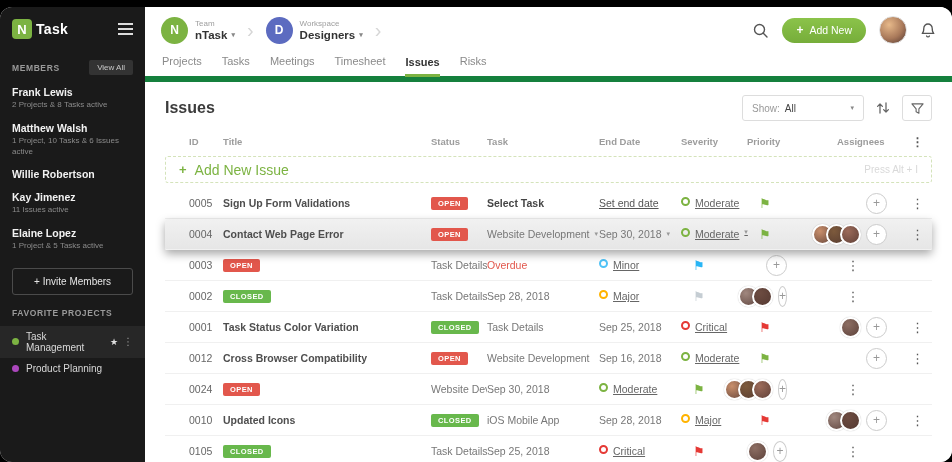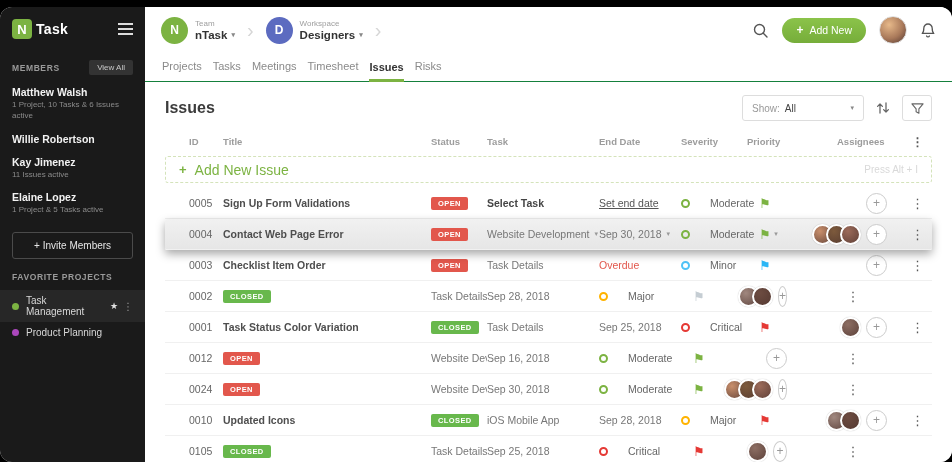--- a/index.html
+++ b/index.html
@@ -40,21 +40,21 @@
   .sel-label { font-size:8px; color:#9e9e9e; }
   .sel-name { font-size:11.5px; font-weight:bold; color:#333; display:flex; align-items:center; gap:4px; }
   .caret { font-size:7px; color:#888; }
   .crumb-chev { color:#d6d6d6; font-size:20px; margin:0 12px; font-weight:normal; }
   .topbar-right { margin-left:auto; display:flex; align-items:center; gap:13px; }
   .icon-btn { display:flex; align-items:center; justify-content:center; cursor:pointer; }
   .add-new-btn { background:linear-gradient(180deg,#8bc34a,#76ad3a); color:#fff; border:none; border-radius:14px; padding:6px 14px 7px; font-size:10.5px; display:flex; align-items:center; gap:6px; cursor:pointer; font-family:inherit; }
   .add-new-btn .plus { font-size:12px; font-weight:bold; line-height:1; }
   .user-avatar { width:28px; height:28px; border-radius:50%; background:radial-gradient(circle at 35% 30%, #e7b98a 0%, #a9795a 55%, #4e342e 100%); border:1px solid #e0e0e0; cursor:pointer; }
 
-  .tabs { display:flex; gap:11px; padding:0 17px; border-bottom:1px solid #15803d; height:29px; align-items:flex-end; }
+  .tabs { display:flex; gap:20px; padding:0 17px; border-bottom:6px solid #15803d; height:29px; align-items:flex-end; }
   .tab { font-size:11px; color:#8a8a8a; padding-bottom:9px; cursor:pointer; }
   .tab.active { color:#333; font-weight:bold; border-bottom:3px solid #7cb342; padding-bottom:6px; margin-bottom:-1px; }
 
   .content { flex:1; padding:11px 20px 0; overflow:hidden; }
   .content-head { display:flex; align-items:center; margin-bottom:6px; height:30px; }
   .page-title { font-size:16px; font-weight:bold; color:#3c3c3c; }
   .head-controls { margin-left:auto; display:flex; align-items:center; gap:11px;padding-left:17px; }
   .show-select { border:1px solid #ddd; border-radius:3px; height:26px; display:flex; align-items:center; gap:5px; padding:0 9px; width:122px; font-size:10px; cursor:pointer; background:#fff; }
   .show-label { color:#999; }
   .show-value { color:#444; }
@@ -76,21 +76,21 @@
   .row.highlighted { background:linear-gradient(180deg,#f1f1f1,#e6e6e6); box-shadow:0 4px 10px rgba(0,0,0,.35); border-radius:2px; position:relative; z-index:2; border-bottom-color:transparent; }
   .cell-id { color:#666; }
   .cell-title { color:#4e4e4e; font-weight:bold; white-space:nowrap; overflow:hidden; }
   .badge { display:inline-block; color:#fff; font-size:7.5px; font-weight:bold; letter-spacing:.4px; padding:3px 7px; border-radius:2px; line-height:1; }
   .cell-task { color:#777; display:flex; align-items:center; gap:5px; white-space:nowrap; overflow:hidden; }
   .cell-task .placeholder { color:#444; font-weight:bold; }
   .cell-date { color:#777; display:flex; align-items:center; gap:5px; white-space:nowrap; }
   .cell-date .placeholder { color:#555; text-decoration:underline; }
   .cell-date .overdue { color:#e2574c; }
   .mini-caret { font-size:7px; color:#999; }
-  .cell-severity { display:flex; align-items:center; gap:20px; color:#666; }
+  .cell-severity { display:flex; align-items:flex-start; gap:5px; color:#666;text-decoration:underline; }
   .sev-dot { width:9px; height:9px; border-radius:50%; border:2.5px solid #999; flex-shrink:0; }
   .cell-priority { padding-left:12px; }
   .flag { font-size:13px; line-height:1; }
   .cell-assignees { display:flex; align-items:center; justify-content:flex-end; padding-right:16px; }
   .avatars { display:flex; }
   .avatar { width:21px; height:21px; border-radius:50%; border:2px solid #fff; margin-left:-7px; box-shadow:0 0 1px rgba(0,0,0,.4); }
   .avatar:first-child { margin-left:0; }
   .plus-btn { width:21px; height:21px; border-radius:50%; border:1px solid #ccc; background:#fff; color:#999; font-size:12px; line-height:1; display:flex; align-items:center; justify-content:center; margin-left:5px; cursor:pointer; font-family:inherit; }
   .cell-menu { text-align:center; color:#555; font-size:13px; cursor:pointer; }
 </style>
@@ -110,20 +110,24 @@
           <i></i>
           <i></i>
         </span>
     </div>
 
     <div class="side-section-head">
       <span class="side-label">MEMBERS</span>
       <button class="chip">View All</button>
     </div>
     <div class="members-list">
+  <div class="member">
+    <div class="member-name">Frank Lewis</div>
+    <div class="member-detail">2 Projects &amp; 8 Tasks active</div>
+  </div>
 
   <div class="member">
     <div class="member-name">Matthew Walsh</div>
     <div class="member-detail">1 Project, 10 Tasks &amp; 6 Issues active</div>
   </div>
 
   <div class="member">
     <div class="member-name">Willie Robertson</div>
 
   </div>
@@ -312,21 +316,20 @@
                 <span class="avatar" style="background: radial-gradient(circle at 35% 30%, rgb(125, 90, 60) 0%, rgb(78, 52, 46) 130%);"></span>
                 <span class="avatar" style="background: radial-gradient(circle at 35% 30%, rgb(156, 107, 90) 0%, rgb(78, 52, 46) 130%);"></span>
               </span>
               <button class="plus-btn">+</button>
             </span>
     <span class="cell-menu">⋮</span>
   </div>
 
   <div class="row">
     <span class="cell-id">0003</span>
-    <span class="cell-title">Checklist Item Order</span>
     <span class="cell-status"><span class="badge" style="background: rgb(226, 87, 76);">OPEN</span></span>
     <span class="cell-task">
               <span>Task Details</span>
             </span>
     <span class="cell-date">
               <span class="overdue">Overdue</span>
             </span>
     <span class="cell-severity">
               <i class="sev-dot" style="border-color: rgb(79, 195, 247);"></i>
               <span>Minor</span>
@@ -382,20 +385,21 @@
               <span class="avatars">
                 <span class="avatar" style="background: radial-gradient(circle at 35% 30%, rgb(141, 110, 99) 0%, rgb(78, 52, 46) 130%);"></span>
               </span>
               <button class="plus-btn">+</button>
             </span>
     <span class="cell-menu">⋮</span>
   </div>
 
   <div class="row">
     <span class="cell-id">0012</span>
+    <span class="cell-title">Cross Browser Compatibility</span>
     <span class="cell-status"><span class="badge" style="background: rgb(226, 87, 76);">OPEN</span></span>
     <span class="cell-task">
               <span>Website Development</span>
             </span>
     <span class="cell-date">
               <span>Sep 16, 2018</span>
             </span>
     <span class="cell-severity">
               <i class="sev-dot" style="border-color: rgb(124, 179, 66);"></i>
               <span>Moderate</span>

